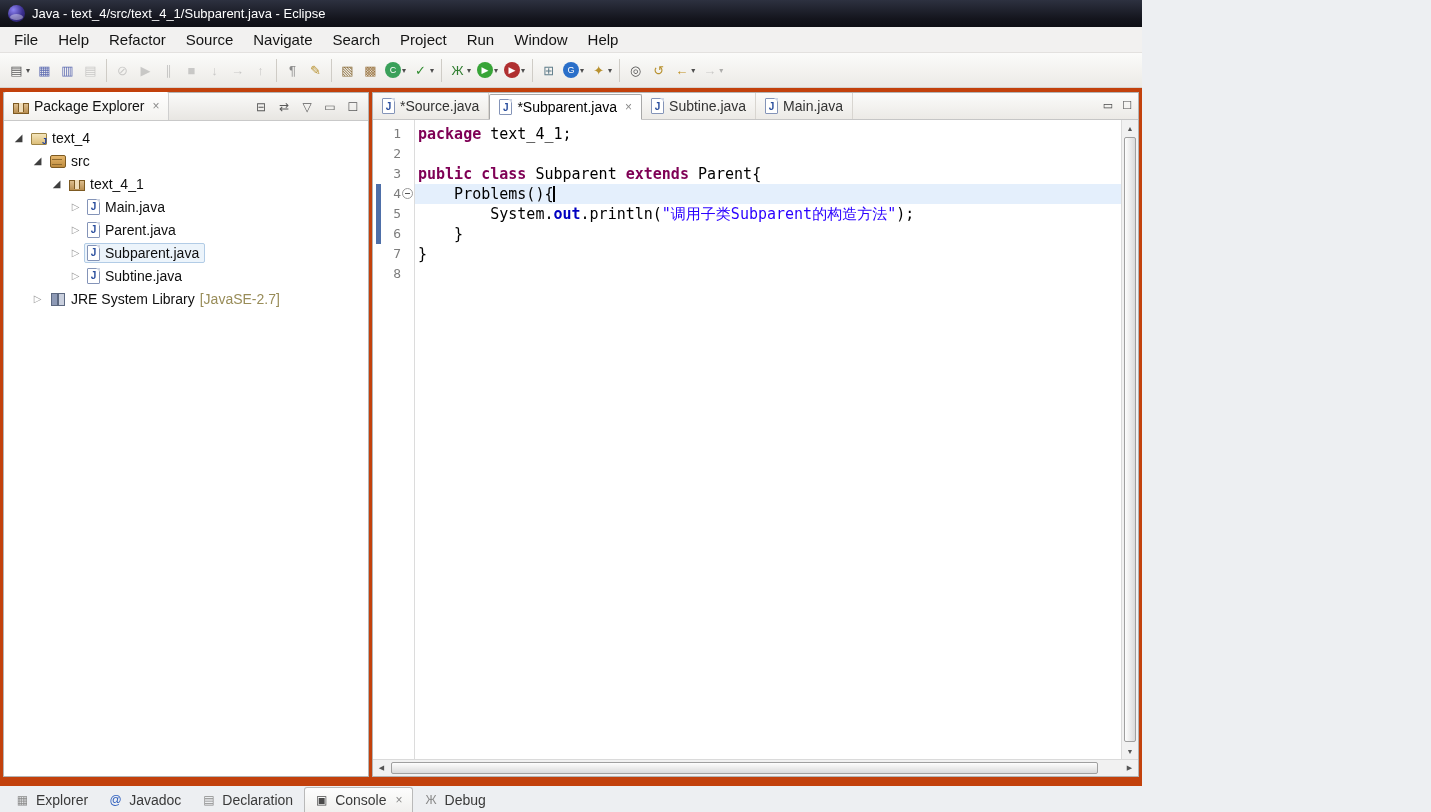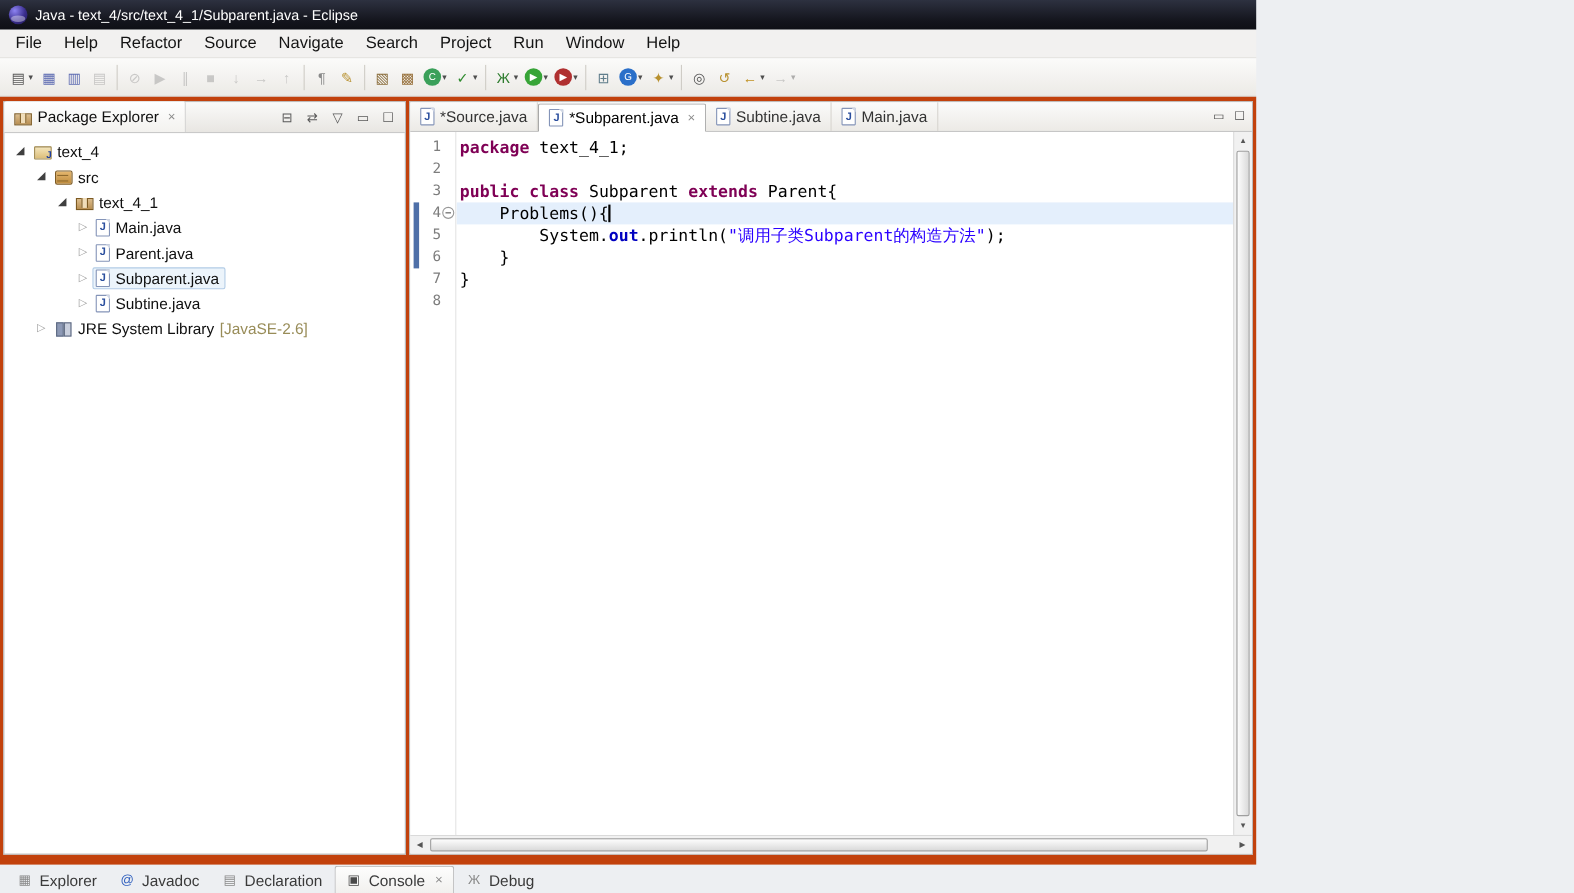--- a/index.html
+++ b/index.html
@@ -300,21 +300,21 @@
             <span class="sel-wrap">
               <span class="ic ic-jfile">J</span>
               <span class="tree-label">Subtine.java</span>
             </span>
           </div>
           <div class="tree-row" style="padding-left: 25px;">
             <span class="twisty closed">▷</span>
             <span class="sel-wrap">
               <span class="ic ic-lib"></span>
               <span class="tree-label">JRE System Library</span>
-              <span class="tree-suffix">[JavaSE-2.6]</span>
+              <span class="tree-suffix">[JavaSE-2.7]</span>
             </span>
           </div>
         </div>
     </div>
 
     <div class="panel editor">
       <div class="ed-tabbar">
         <div class="ed-tabs">
             <div class="ed-tab">
               <span class="ic ic-jfile">J</span>

